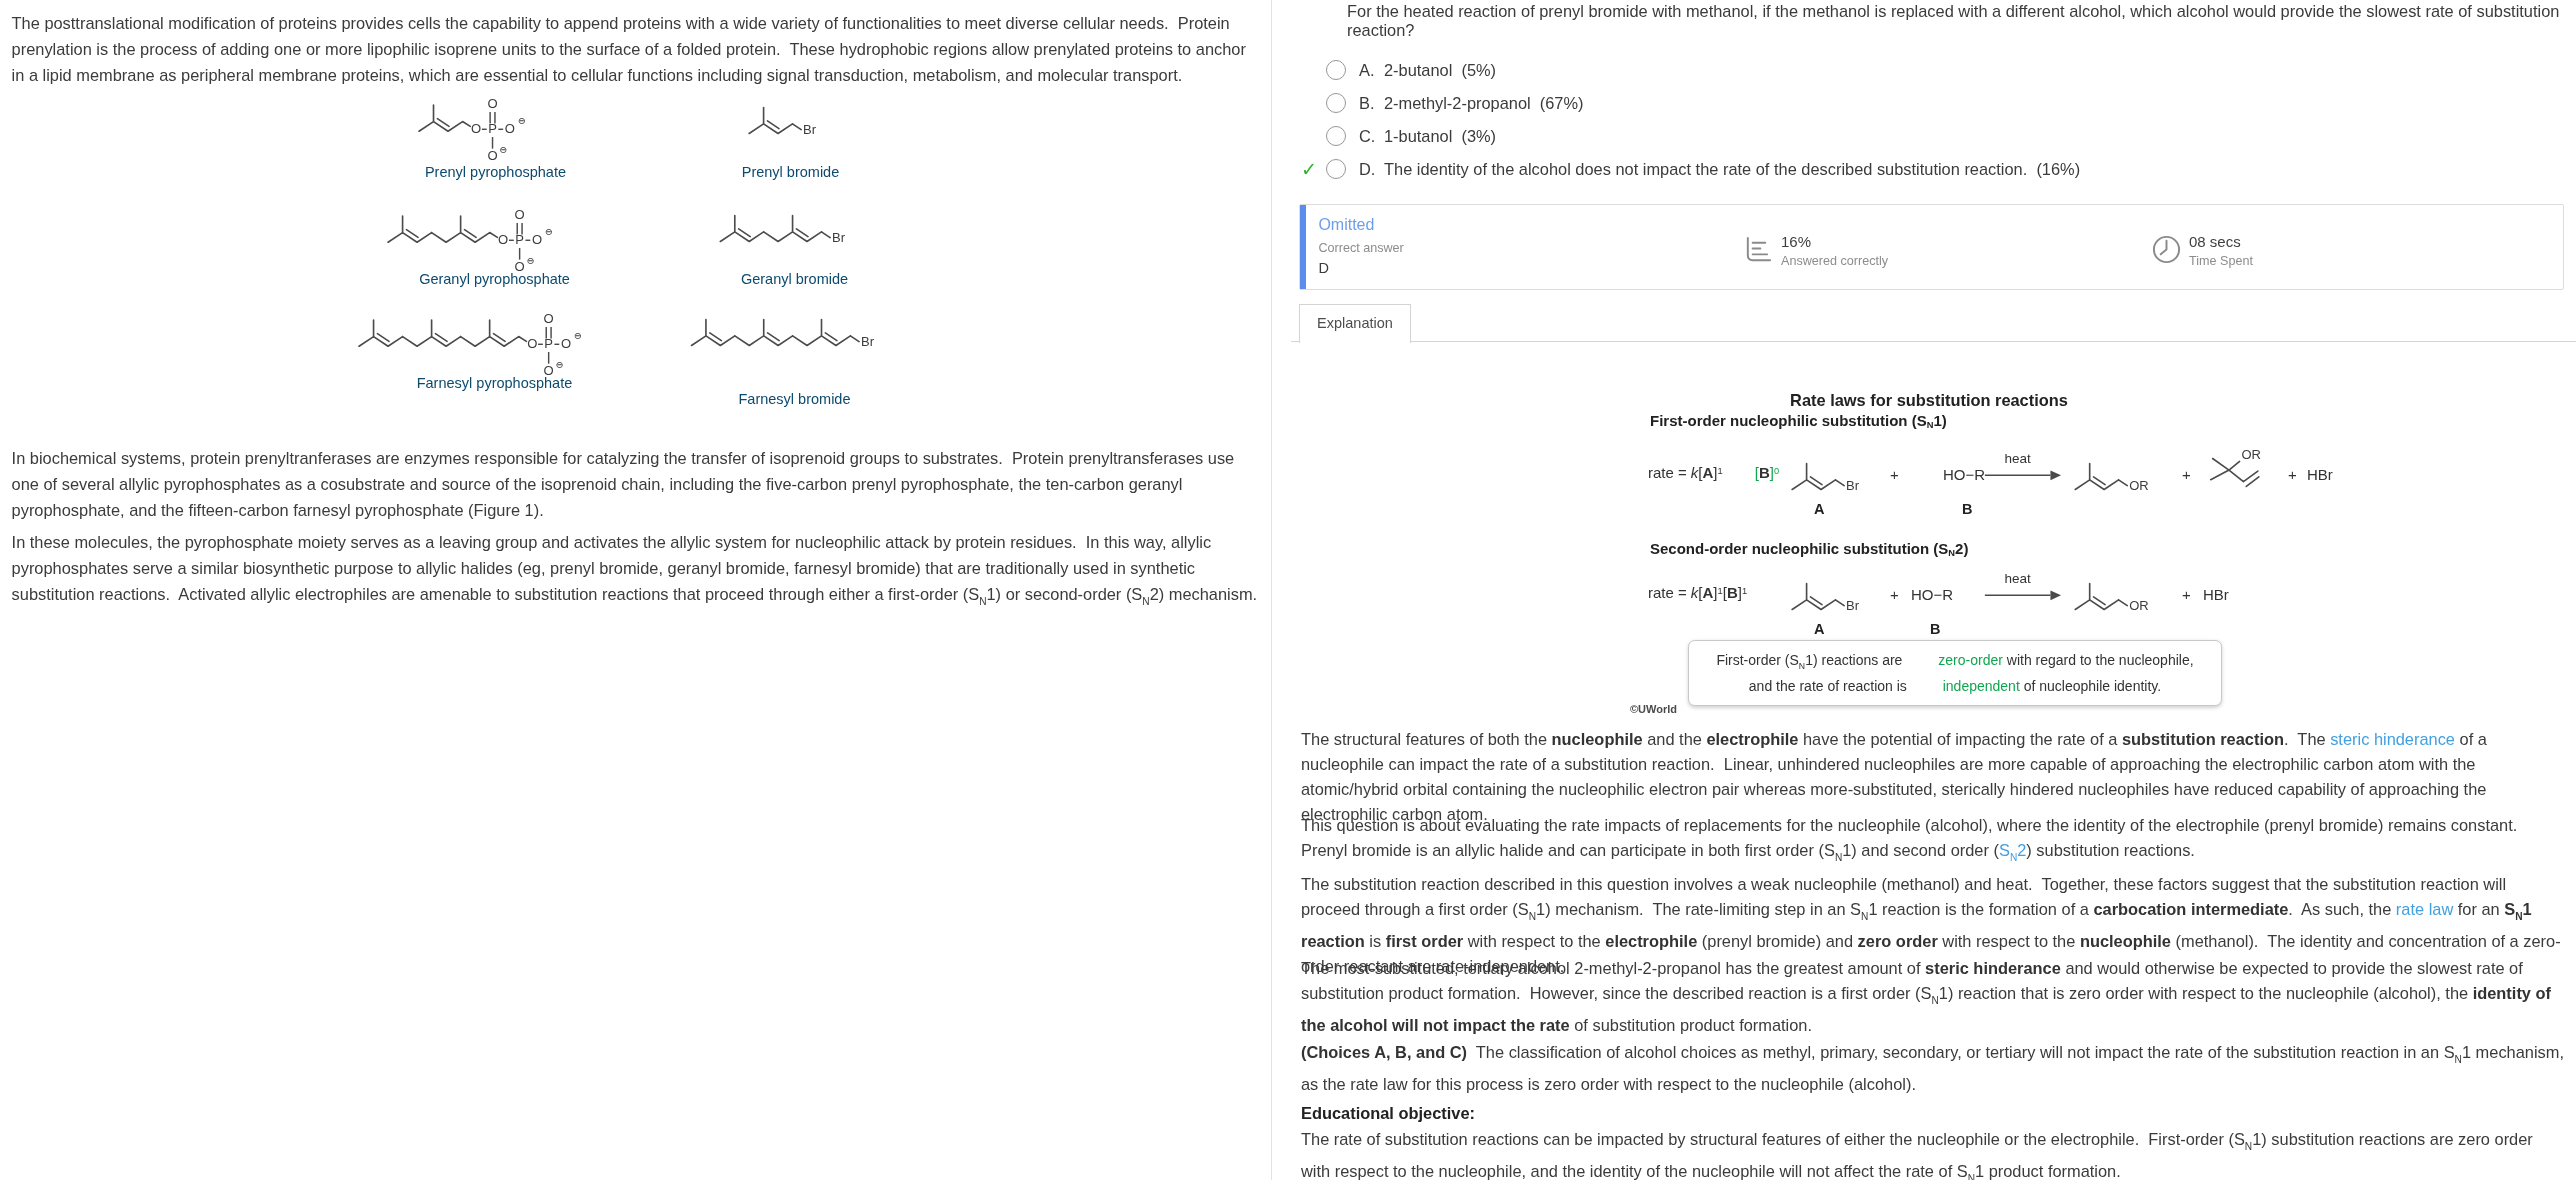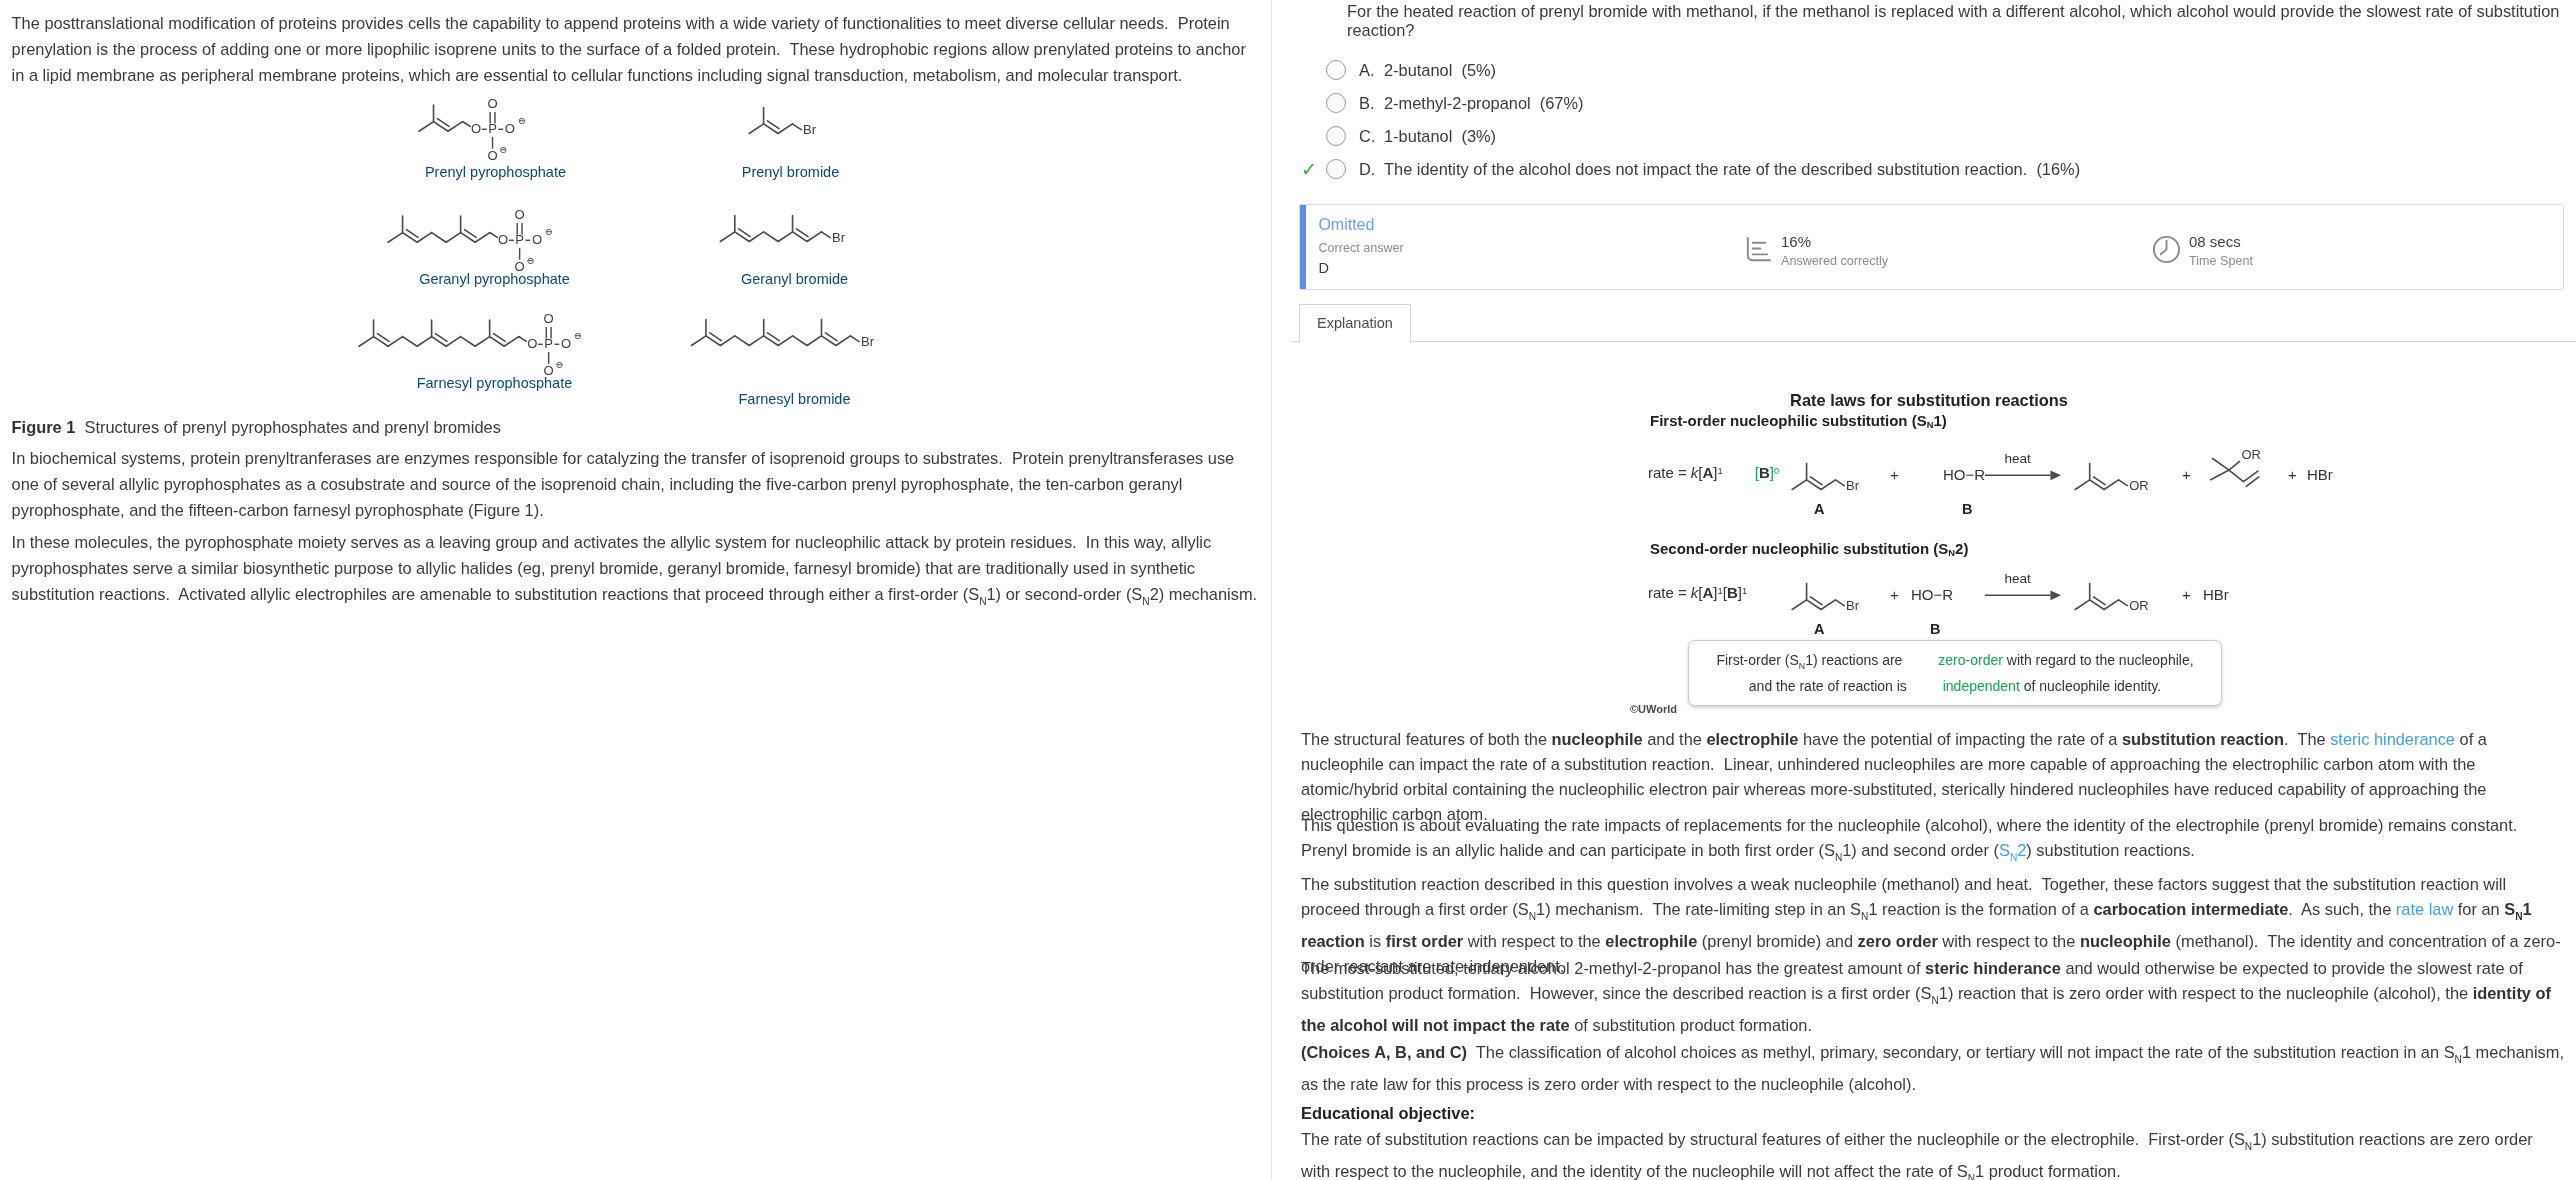--- a/index.html
+++ b/index.html
@@ -127,21 +127,20 @@
     <div class="abs struct-label" style="left:398px; top:375px; width:193px;">Farnesyl pyrophosphate</div>
 
     <svg class="abs" style="left:688px; top:305px;" width="215" height="52" viewBox="0 0 222 54">
       <path class="chem-stroke" d="M3,42 L18,32 M18,32 L18,15 M18,32 L33,42 M33,42 L48,32 M48,32 L63,42 M63,42 L78,32 M78,32 L78,15 M78,32 L93,42 M93,42 L108,32 M108,32 L123,42 M123,42 L138,32 M138,32 L138,15 M138,32 L153,42 M153,42 L168,32 M168,32 L177,38"></path>
       <path class="chem-stroke" d="M22,29 L34,37 M82,29 L94,37 M142,29 L154,37"></path>
       <text class="atom" x="179" y="43">Br</text>
     </svg>
     <div class="abs struct-label" style="left:698px; top:391px; width:193px;">Farnesyl bromide</div>
   </div>
 
-  <div class="abs para-left" style="left:11.6px; top:414px; width:1249px;"><b>Figure 1</b>&nbsp; Structures of prenyl pyrophosphates and prenyl bromides</div>
 
   <div class="abs para-left" style="left:11.6px; top:445px; width:1249px;">In biochemical systems, protein prenyltranferases are enzymes responsible for catalyzing the transfer of isoprenoid groups to substrates.&nbsp; Protein prenyltransferases use one of several allylic pyrophosphates as a cosubstrate and source of the isoprenoid chain, including the five-carbon prenyl pyrophosphate, the ten-carbon geranyl pyrophosphate, and the fifteen-carbon farnesyl pyrophosphate (Figure 1).</div>
 
   <div class="abs para-left" style="left:11.6px; top:529px; width:1249px;">In these molecules, the pyrophosphate moiety serves as a leaving group and activates the allylic system for nucleophilic attack by protein residues.&nbsp; In this way, allylic pyrophosphates serve a similar biosynthetic purpose to allylic halides (eg, prenyl bromide, geranyl bromide, farnesyl bromide) that are traditionally used in synthetic substitution reactions.&nbsp; Activated allylic electrophiles are amenable to substitution reactions that proceed through either a first-order (S<sub>N</sub>1) or second-order (S<sub>N</sub>2) mechanism.</div>
 </div>
 
 <div class="panel-right"></div>
 
 <div class="abs stem" style="left:1301px; top:2px; width:1265px;margin-left:46px;">For the heated reaction of prenyl bromide with methanol, if the methanol is replaced with a different alcohol, which alcohol would provide the slowest rate of substitution reaction?</div>
 

